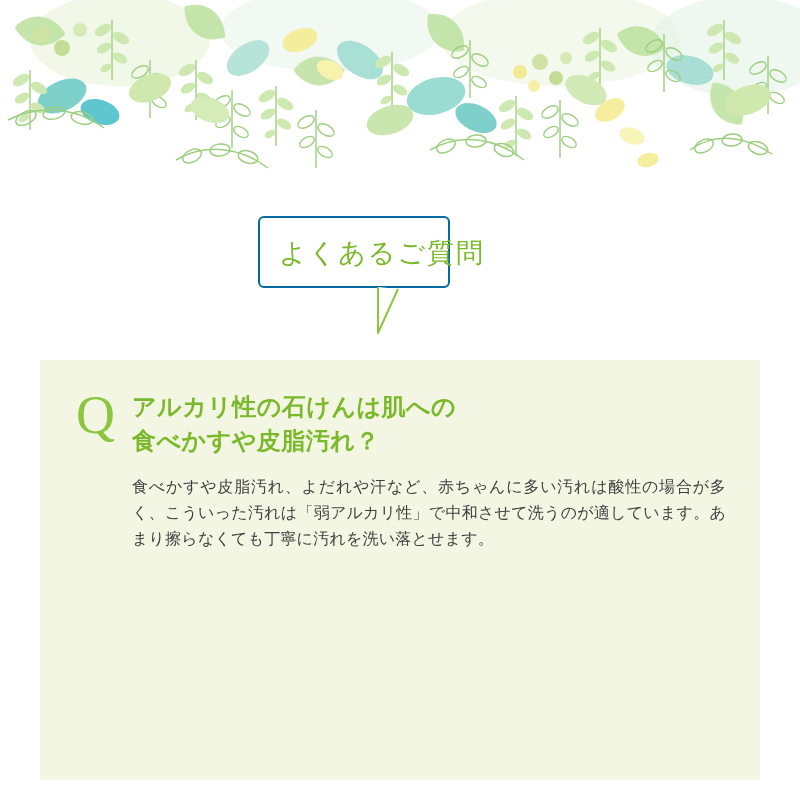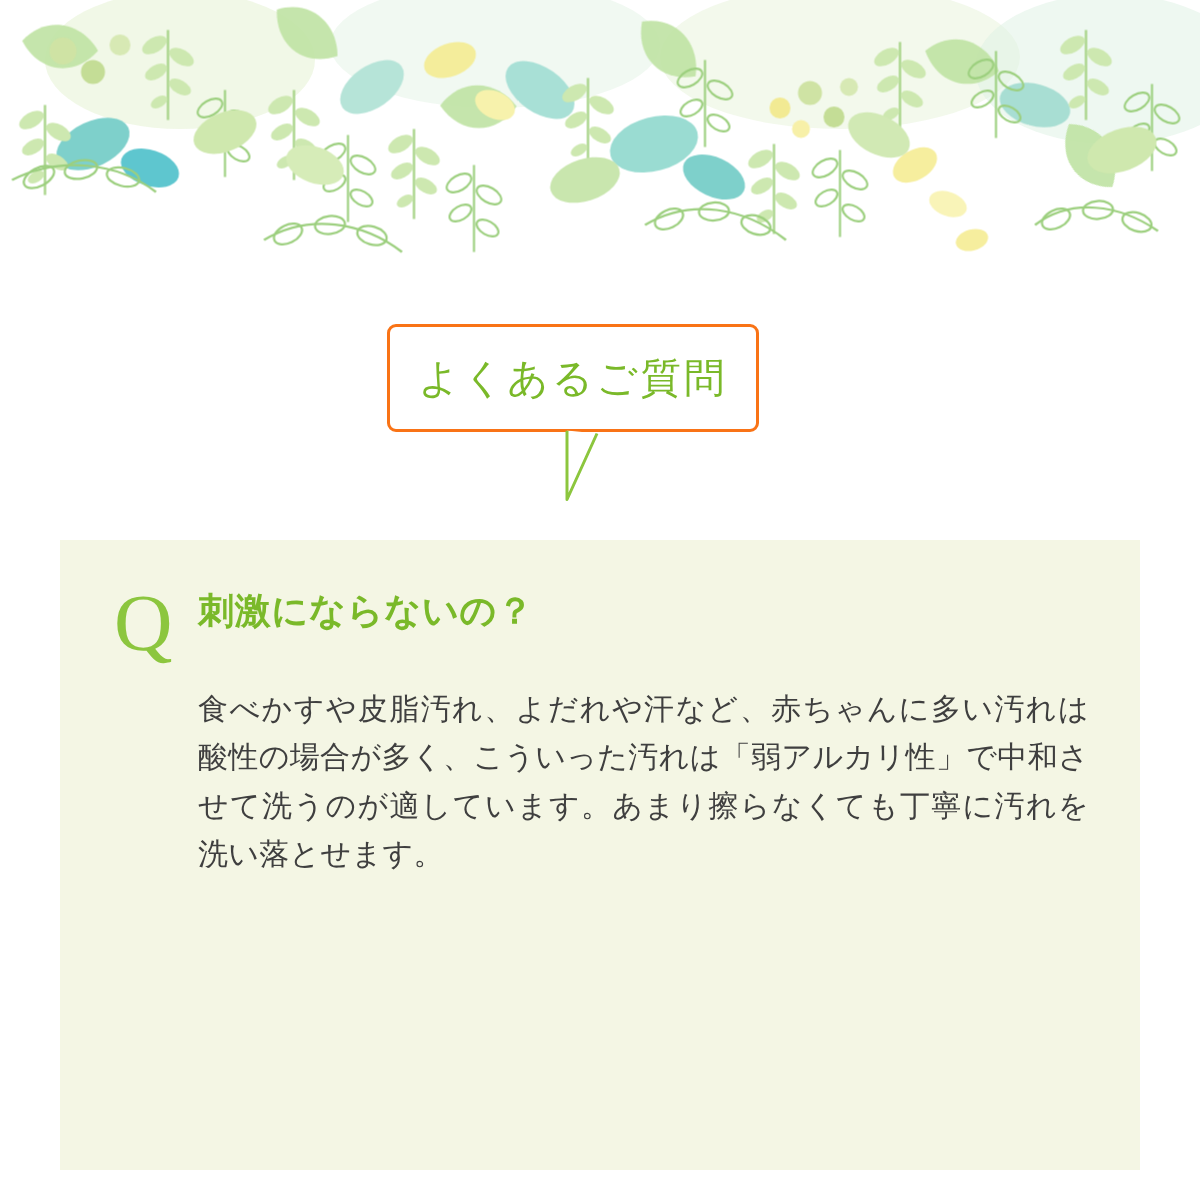--- a/index.html
+++ b/index.html
@@ -33,23 +33,23 @@
     position: absolute;
     top: 216px;
     left: 0;
     width: 800px;
     height: 130px;
   }
   .bubble {
     position: absolute;
     left: 258px;
     top: 0px;
-    width: 248px;
+    width: 192px;
     height: 72px;
-    border: 2px solid #f97316;
+    border: 2px solid #0369a1;
     border-radius: 6px;
     box-sizing: border-box;
     background: #ffffff;
   }
   .bubble-text {
     position: absolute;
     left: 0;
     top: 0;
     width: 244px;
     height: 72px;
@@ -107,21 +107,21 @@
     line-height: 1.42;
     letter-spacing: 0.5px;
     font-family: "DejaVu Sans", sans-serif;
     font-weight: bold;
     padding-top: 4px;
   }
   .a-body {
     margin-top: 16px;
     margin-left: 56px;
     color: #3f3f3f;
-    font-size: 20px;
+    font-size: 16px;
     line-height: 1.62;
     letter-spacing: 0.2px;
     font-family: "DejaVu Sans", sans-serif;
     text-align: justify;
   }
   .a-body p {
     margin: 0;
   }
 </style>
 </head>
@@ -253,20 +253,21 @@
       <path d="M3,-4 L26,-4" stroke="#ffffff" stroke-width="4"></path>
     </svg>
   </div>
 </div>
 
 <div class="qa-panel">
   <div class="qa-inner">
     <div class="q-row">
       <div class="q-mark">Q</div>
       <div class="q-text">
-        <div>刺激にならないの？</div>
+        <div>アルカリ性の石けんは肌への</div>
+        <div>食べかすや皮脂汚れ？</div>
       </div>
     </div>
     <div class="a-body">
       <p>食べかすや皮脂汚れ、よだれや汗など、赤ちゃんに多い汚れは酸性の場合が多く、こういった汚れは「弱アルカリ性」で中和させて洗うのが適しています。あまり擦らなくても丁寧に汚れを洗い落とせます。</p>
     </div>
   </div>
 </div>
 
 </body></html>

